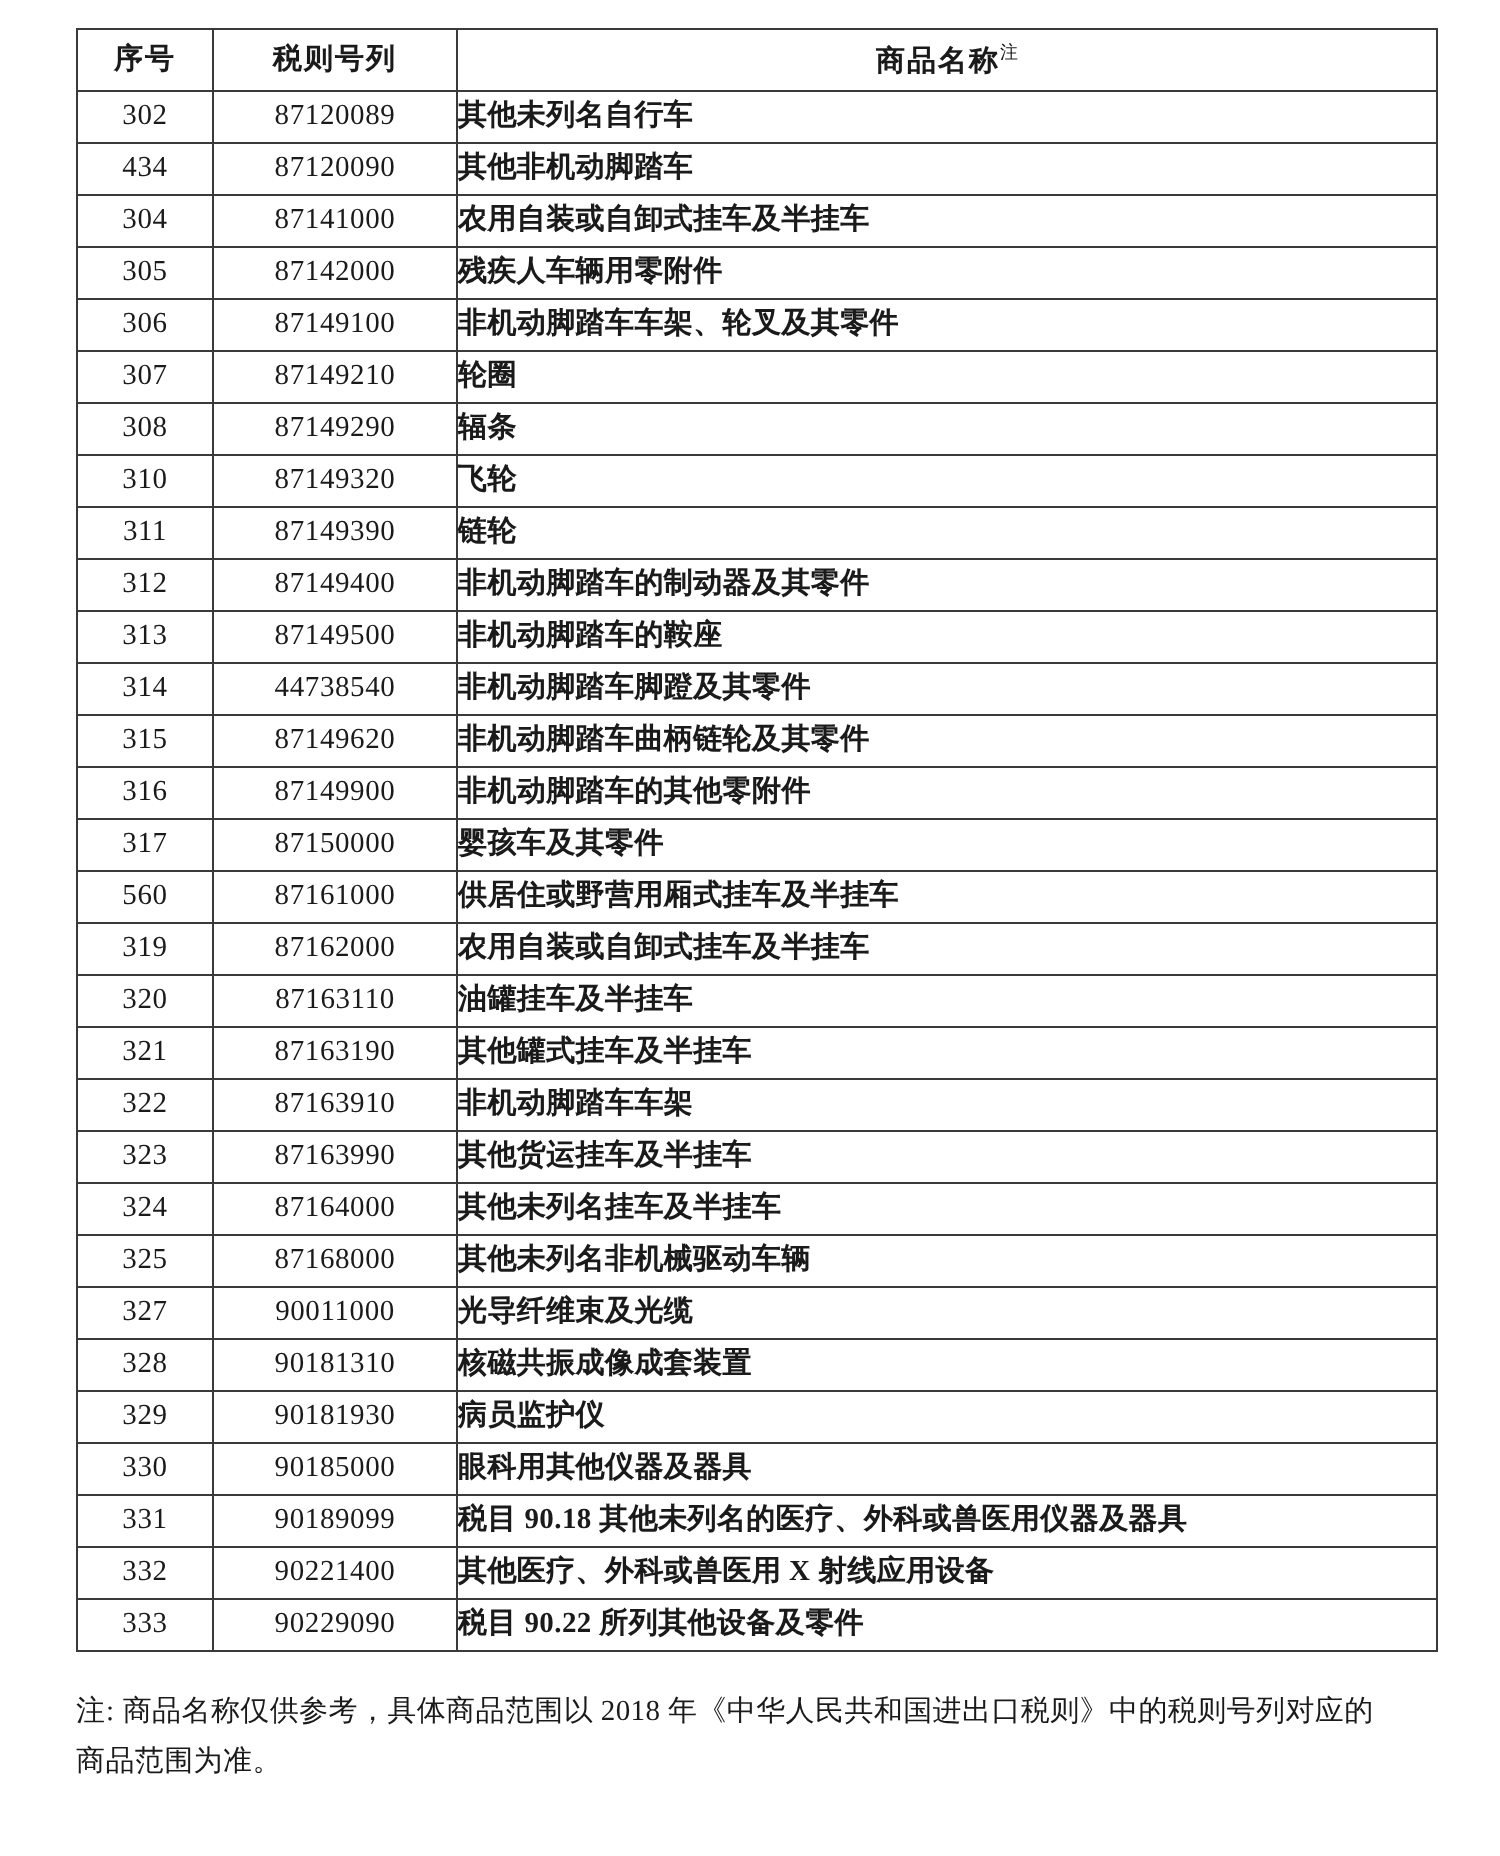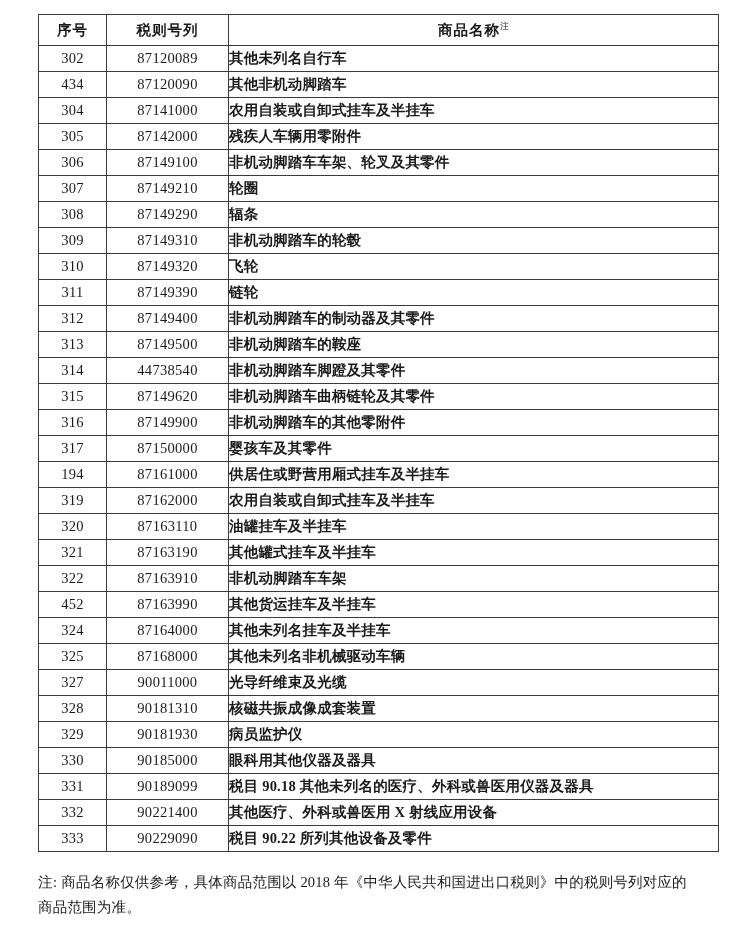--- a/index.html
+++ b/index.html
@@ -121,25 +121,20 @@
           <td class="seq">307</td>
           <td class="code">87149210</td>
           <td class="name">轮圈</td>
         </tr>
         <tr>
           <td class="seq">308</td>
           <td class="code">87149290</td>
           <td class="name">辐条</td>
         </tr>
         <tr>
-          <td class="seq">309</td>
-          <td class="code">87149310</td>
-          <td class="name">非机动脚踏车的轮毂</td>
-        </tr>
-        <tr>
           <td class="seq">310</td>
           <td class="code">87149320</td>
           <td class="name">飞轮</td>
         </tr>
         <tr>
           <td class="seq">311</td>
           <td class="code">87149390</td>
           <td class="name">链轮</td>
         </tr>
         <tr>
@@ -166,21 +161,21 @@
           <td class="seq">316</td>
           <td class="code">87149900</td>
           <td class="name">非机动脚踏车的其他零附件</td>
         </tr>
         <tr>
           <td class="seq">317</td>
           <td class="code">87150000</td>
           <td class="name">婴孩车及其零件</td>
         </tr>
         <tr>
-          <td class="seq">194</td>
+          <td class="seq">560</td>
           <td class="code">87161000</td>
           <td class="name">供居住或野营用厢式挂车及半挂车</td>
         </tr>
         <tr>
           <td class="seq">319</td>
           <td class="code">87162000</td>
           <td class="name">农用自装或自卸式挂车及半挂车</td>
         </tr>
         <tr>
           <td class="seq">320</td>
@@ -191,21 +186,21 @@
           <td class="seq">321</td>
           <td class="code">87163190</td>
           <td class="name">其他罐式挂车及半挂车</td>
         </tr>
         <tr>
           <td class="seq">322</td>
           <td class="code">87163910</td>
           <td class="name">非机动脚踏车车架</td>
         </tr>
         <tr>
-          <td class="seq">452</td>
+          <td class="seq">323</td>
           <td class="code">87163990</td>
           <td class="name">其他货运挂车及半挂车</td>
         </tr>
         <tr>
           <td class="seq">324</td>
           <td class="code">87164000</td>
           <td class="name">其他未列名挂车及半挂车</td>
         </tr>
         <tr>
           <td class="seq">325</td>

